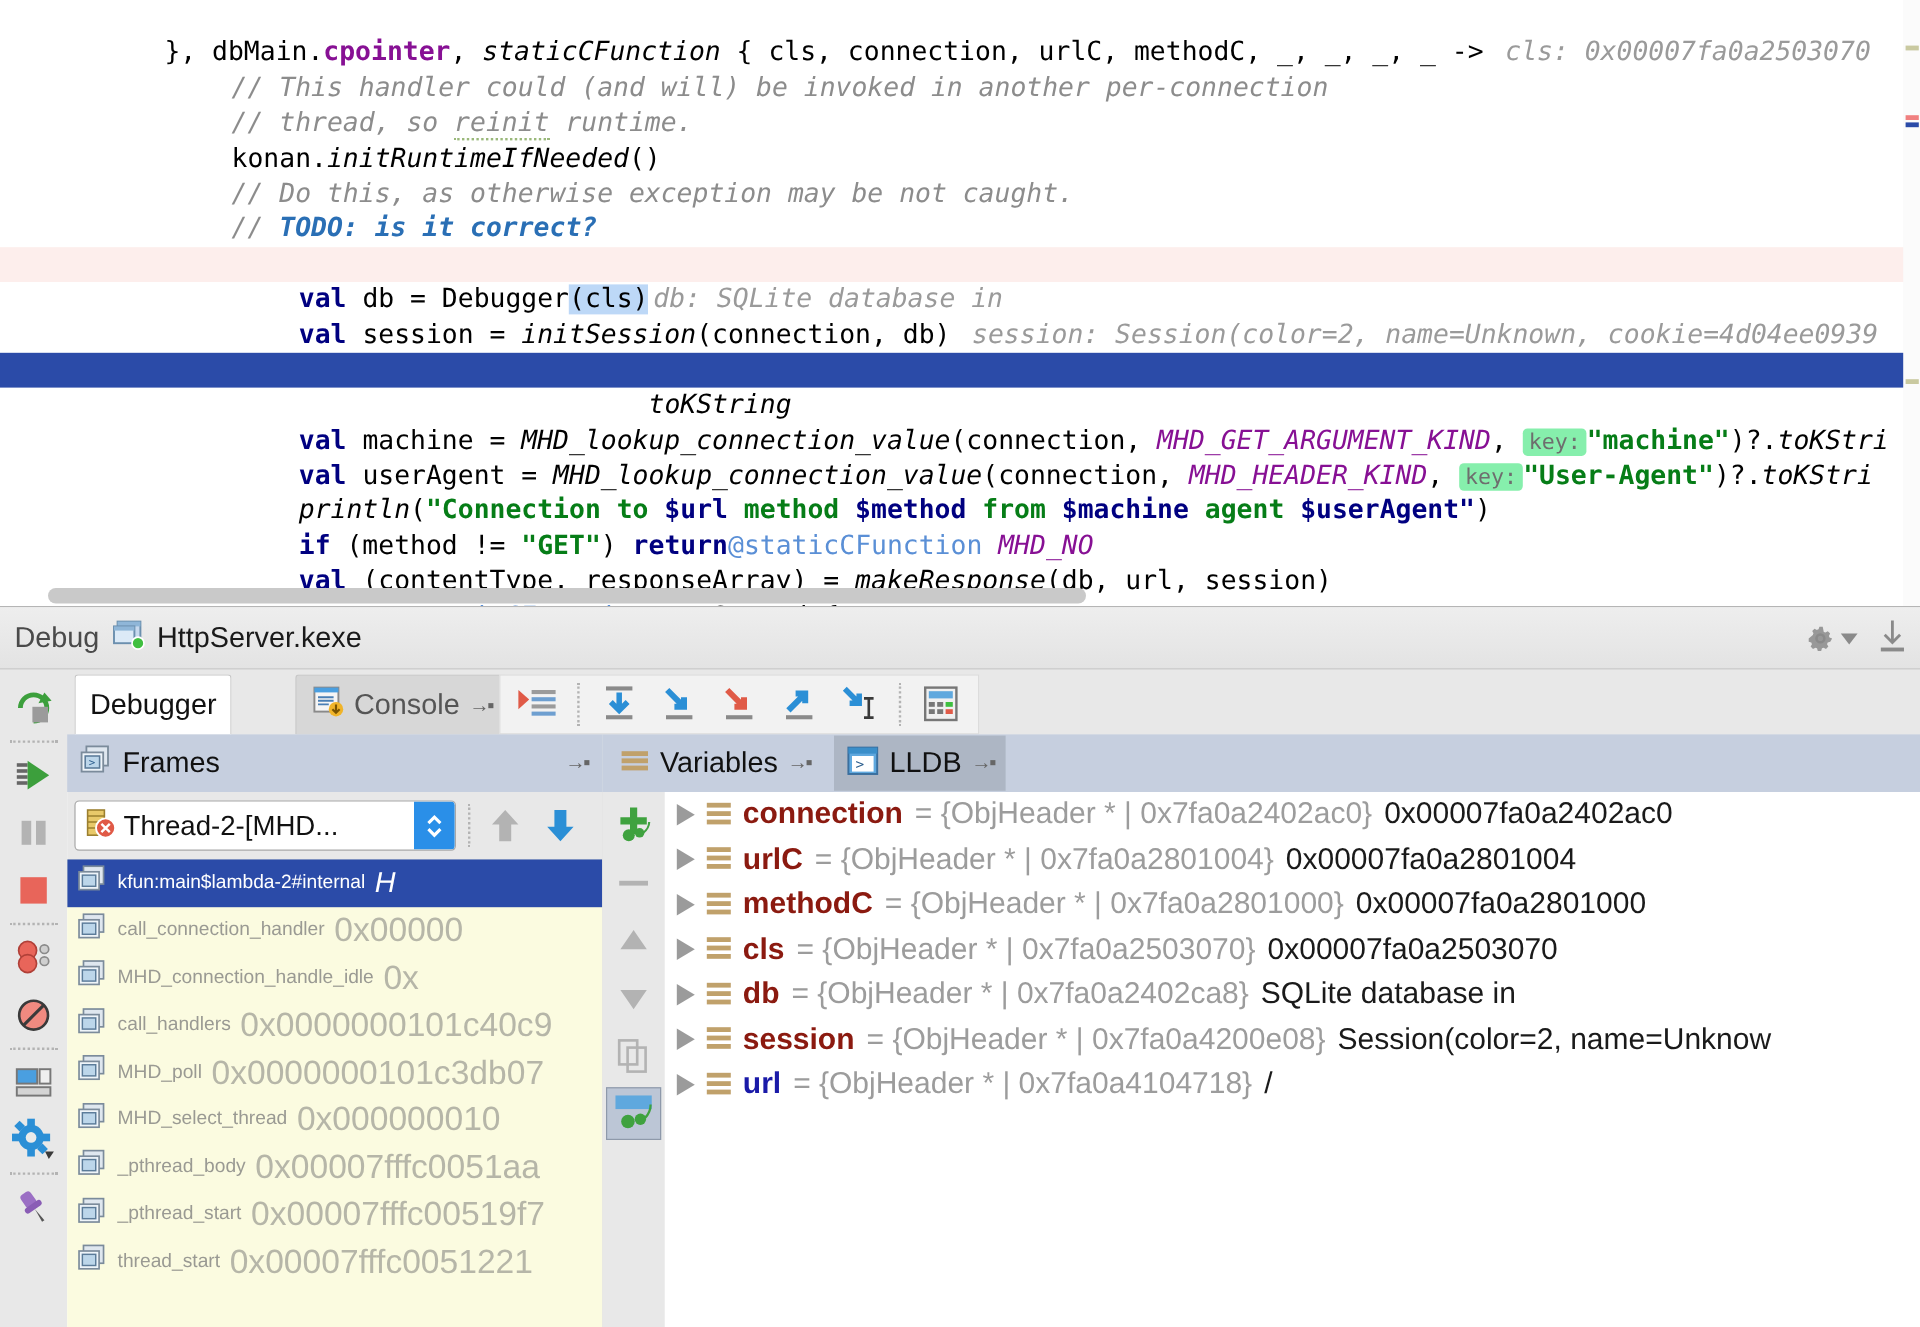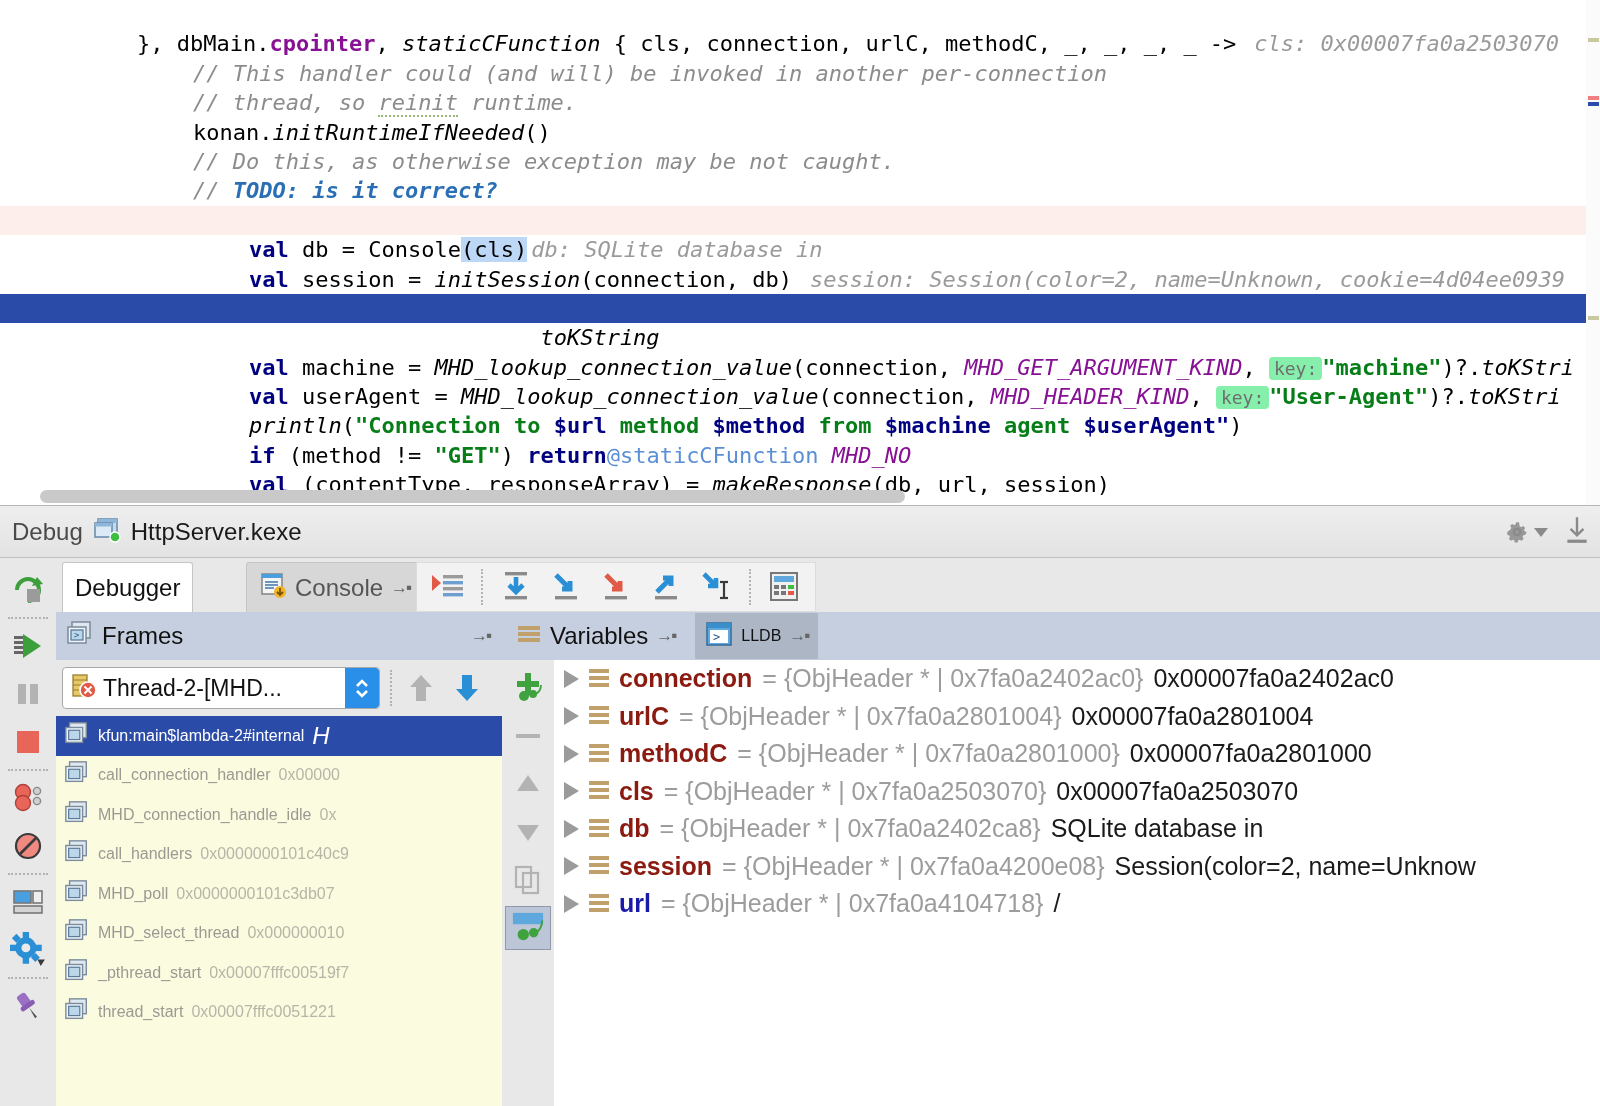--- a/index.html
+++ b/index.html
@@ -131,21 +131,21 @@
 
   #vars-head {
     position: absolute; left: 502px; top: 106px; width: 1098px; height: 48px;
     background: #c6cfdf; display: flex; align-items: center; padding-left: 14px; gap: 8px;
   }
   #vars-head-label { font-size: 24px; color: #111; }
   #lldb-tab {
     display: flex; align-items: center; gap: 8px;
     background: #adb6c4; height: 46px; padding: 0 10px; margin-left: 12px;
   }
-  #lldb-label { font-size: 16px; color: #111; }
+  #lldb-label { font-size: 24px; color: #111; }
 
   
   #frames-panel {
     position: absolute; left: 56px; top: 154px; width: 446px; height: 532px;
     background: #ffffff; border-right: 1px solid #b9b9b9;
   }
   #thread-row {
     position: absolute; left: 0; top: 0; width: 446px; height: 56px;
     background: #e8e8e8; display: flex; align-items: center; padding: 0 6px;
   }
@@ -167,21 +167,21 @@
     position: absolute; left: 0; top: 56px; width: 446px; height: 391px;
     background: #fbfbe0; overflow: hidden;
   }
   .frame-row {
     height: 39.5px; display: flex; align-items: center; gap: 8px;
     padding-left: 8px; white-space: nowrap; overflow: hidden;
   }
   .frame-row.selected { background: #2b4ba8; }
   .frame-name { font-size: 16px; color: #9a9a93; }
   .frame-row.selected .frame-name { color: #ffffff; }
-  .frame-addr { font-size: 16px; color: #b6b6a8; }
+  .frame-addr { font-size: 28px; color: #b6b6a8; }
   .frame-file { font-size: 24px; color: #ffffff; font-style: italic; }
 
   
   #vars-toolbar {
     position: absolute; left: 502px; top: 154px; width: 52px; height: 447px;
     background: #e8e8e8;
     display: flex; flex-direction: column; align-items: center; padding-top: 6px; gap: 4px;
   }
   .vtb-btn { width: 46px; height: 44px; display:flex; align-items:center; justify-content:center; }
   .vtb-btn.active { background: #bcc6d6; border: 1px solid #8e99aa; }
@@ -244,21 +244,21 @@
 
   <div class="code-line" style="padding-left:140px;">
     <span class="cmt">// </span><span class="todo">TODO: is it correct?</span>
   </div>
 
   <div class="code-line" style="padding-left:140px;">
     <span class="kw">try</span><span> {</span>
   </div>
 
   <div class="code-line hl-pink" style="padding-left:196px;">
-    <span class="kw">val</span><span> db = Console</span><span class="sel-paren">(cls)</span><span class="hint" style="margin-left:4px">db: SQLite database in</span>
+    <span class="kw">val</span><span> db = Debugger</span><span class="sel-paren">(cls)</span><span class="hint" style="margin-left:4px">db: SQLite database in</span>
   </div>
 
   <div class="code-line" style="padding-left:196px;">
     <span class="kw">val</span><span> session = </span><span class="fn">initSession</span><span>(connection, db)</span><span class="hint" style="margin-left:18px">session: Session(color=2, name=Unknown, cookie=4d04ee0939</span>
   </div>
 
   <div class="code-line" style="padding-left:196px;">
     <span class="kw">val</span><span> url = urlC?.</span><span class="fn">toKString</span><span>() ?: </span><span class="str">""</span><span class="hint" style="margin-left:18px">url: /</span>
   </div>
 
@@ -642,20 +642,31 @@
         <span class="frame-addr">0x000000010</span>
       </div>
       <div class="frame-row">
         <span>
           <svg width="26" height="26" viewBox="0 0 28 28">
             <rect x="6" y="2" width="18" height="16" fill="#dfe7ef" stroke="#7b8b9b" stroke-width="1.5"></rect>
             <rect x="2" y="7" width="18" height="16" fill="#eef4f9" stroke="#7b8b9b" stroke-width="1.5"></rect>
             <rect x="5" y="10" width="12" height="10" fill="#bcd6ea" stroke="#5b7b99" stroke-width="1.3"></rect>
           </svg>
         </span>
+        <span class="frame-name">_pthread_body</span>
+        <span class="frame-addr">0x00007fffc0051aa</span>
+      </div>
+      <div class="frame-row">
+        <span>
+          <svg width="26" height="26" viewBox="0 0 28 28">
+            <rect x="6" y="2" width="18" height="16" fill="#dfe7ef" stroke="#7b8b9b" stroke-width="1.5"></rect>
+            <rect x="2" y="7" width="18" height="16" fill="#eef4f9" stroke="#7b8b9b" stroke-width="1.5"></rect>
+            <rect x="5" y="10" width="12" height="10" fill="#bcd6ea" stroke="#5b7b99" stroke-width="1.3"></rect>
+          </svg>
+        </span>
         <span class="frame-name">_pthread_start</span>
         <span class="frame-addr">0x00007fffc00519f7</span>
       </div>
       <div class="frame-row">
         <span>
           <svg width="26" height="26" viewBox="0 0 28 28">
             <rect x="6" y="2" width="18" height="16" fill="#dfe7ef" stroke="#7b8b9b" stroke-width="1.5"></rect>
             <rect x="2" y="7" width="18" height="16" fill="#eef4f9" stroke="#7b8b9b" stroke-width="1.5"></rect>
             <rect x="5" y="10" width="12" height="10" fill="#bcd6ea" stroke="#5b7b99" stroke-width="1.3"></rect>
           </svg>

